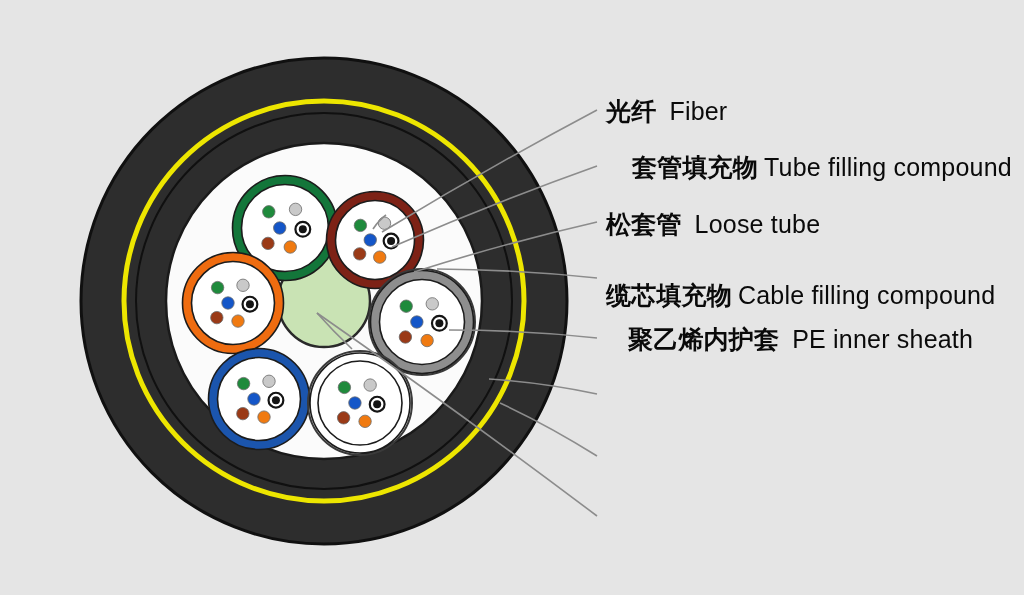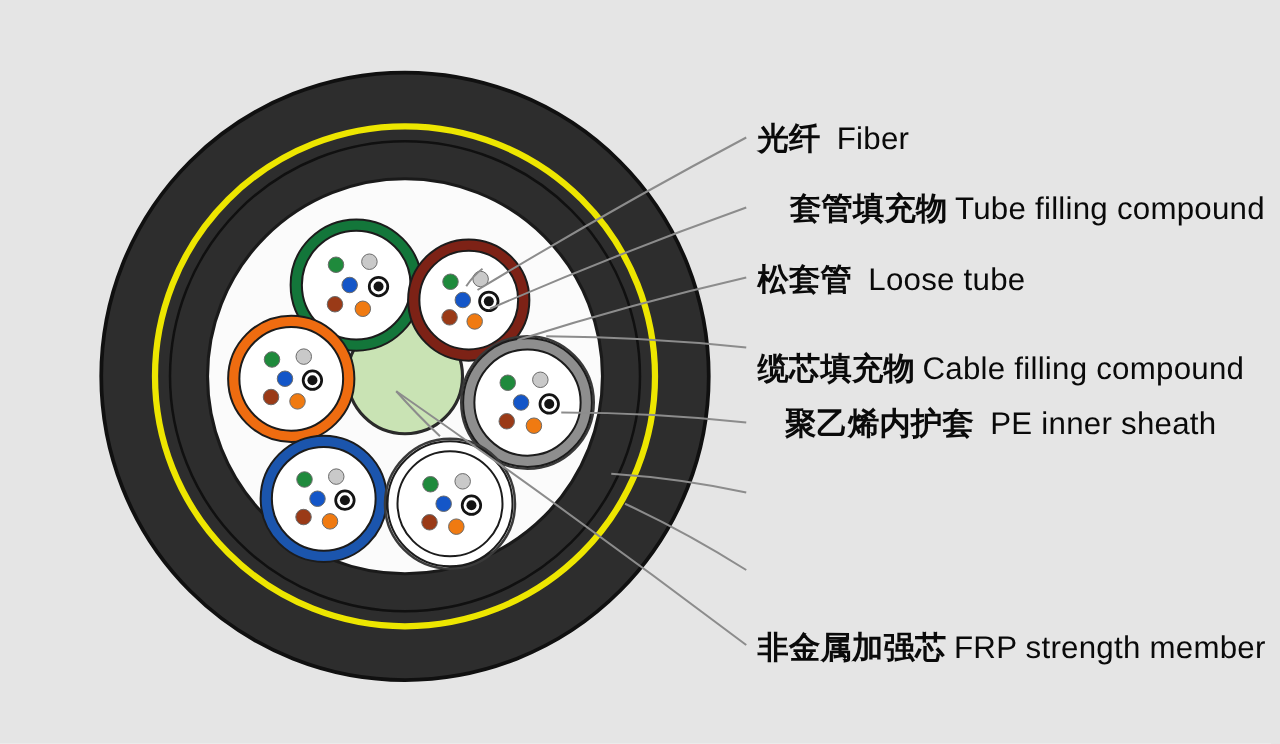--- a/index.html
+++ b/index.html
@@ -154,16 +154,15 @@
         <path d="M 317 313 Q 333 331 352 349" fill="none" stroke="#8c8c8c" stroke-width="1.6"></path>
       </g>
   </svg>
 
   <div class="callout-list" id="callout-list">
       <div class="callout-label" style="left: 606px; top: 97px;"><span class="cn">光纤</span><span class="gap-wide"></span><span class="en">Fiber</span></div>
       <div class="callout-label" style="left: 632px; top: 153px;"><span class="cn">套管填充物</span><span class="gap-narrow"></span><span class="en">Tube filling compound</span></div>
       <div class="callout-label" style="left: 606px; top: 210px;"><span class="cn">松套管</span><span class="gap-wide"></span><span class="en">Loose tube</span></div>
       <div class="callout-label" style="left: 606px; top: 265px; margin-top: 16px;"><span class="cn">缆芯填充物</span><span class="gap-narrow"></span><span class="en">Cable filling compound</span></div>
       <div class="callout-label" style="left: 580px; top: 325px; margin-left: 48px;"><span class="cn">聚乙烯内护套</span><span class="gap-wide"></span><span class="en">PE inner sheath</span></div>
-      <div class="callout-label" style="left: 606px; top: 504px;"><span class="cn">非金属加强芯</span><span class="gap-narrow"></span><span class="en">FRP strength member</span></div>
     </div>
 
 </div>
 
 </body></html>

